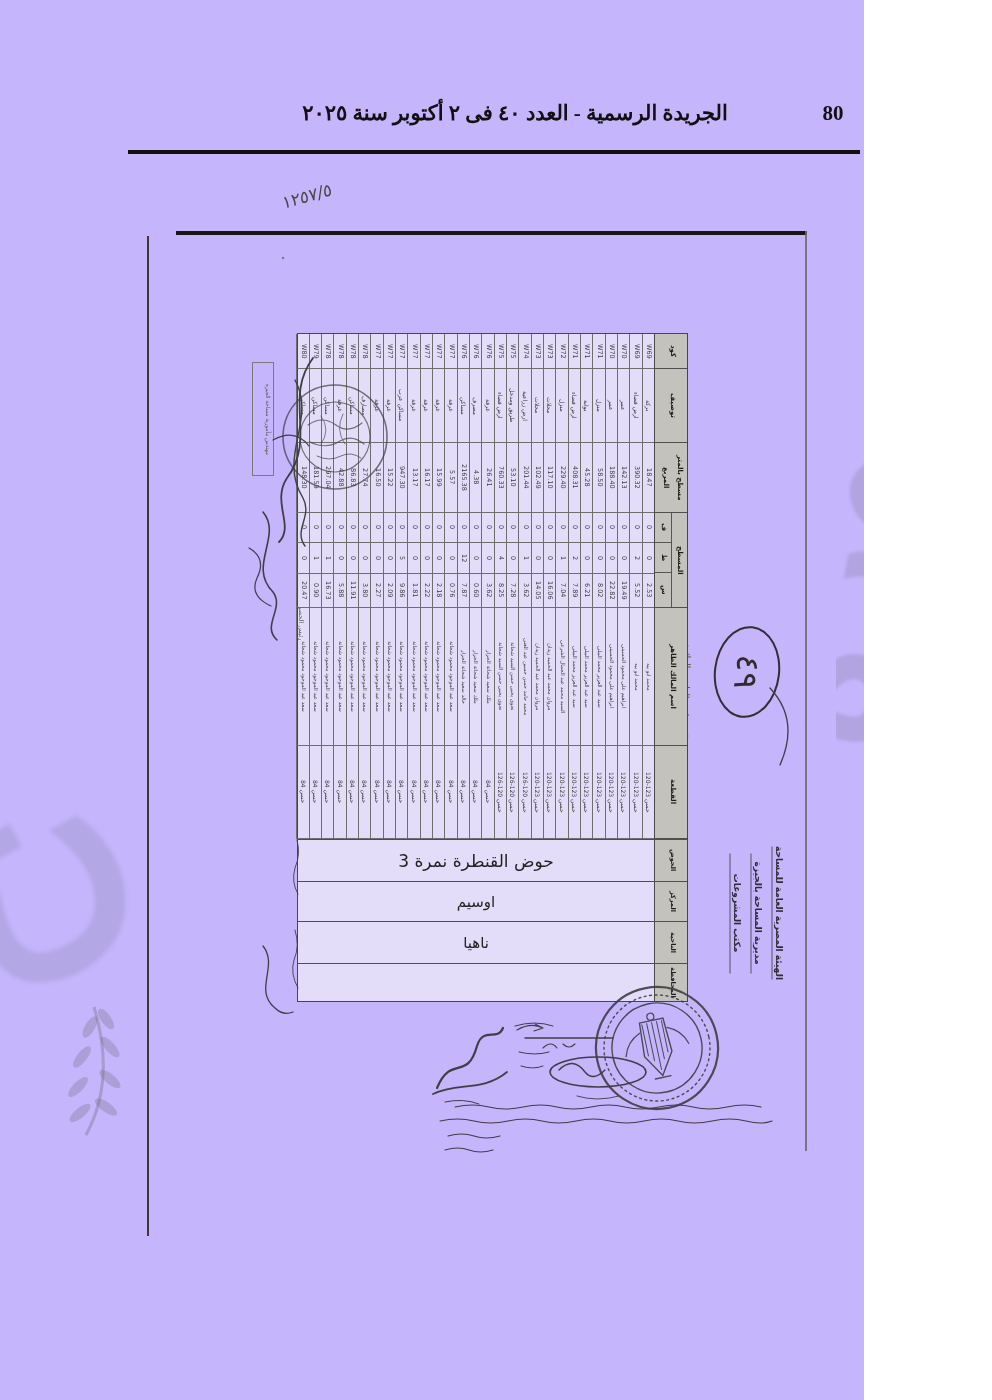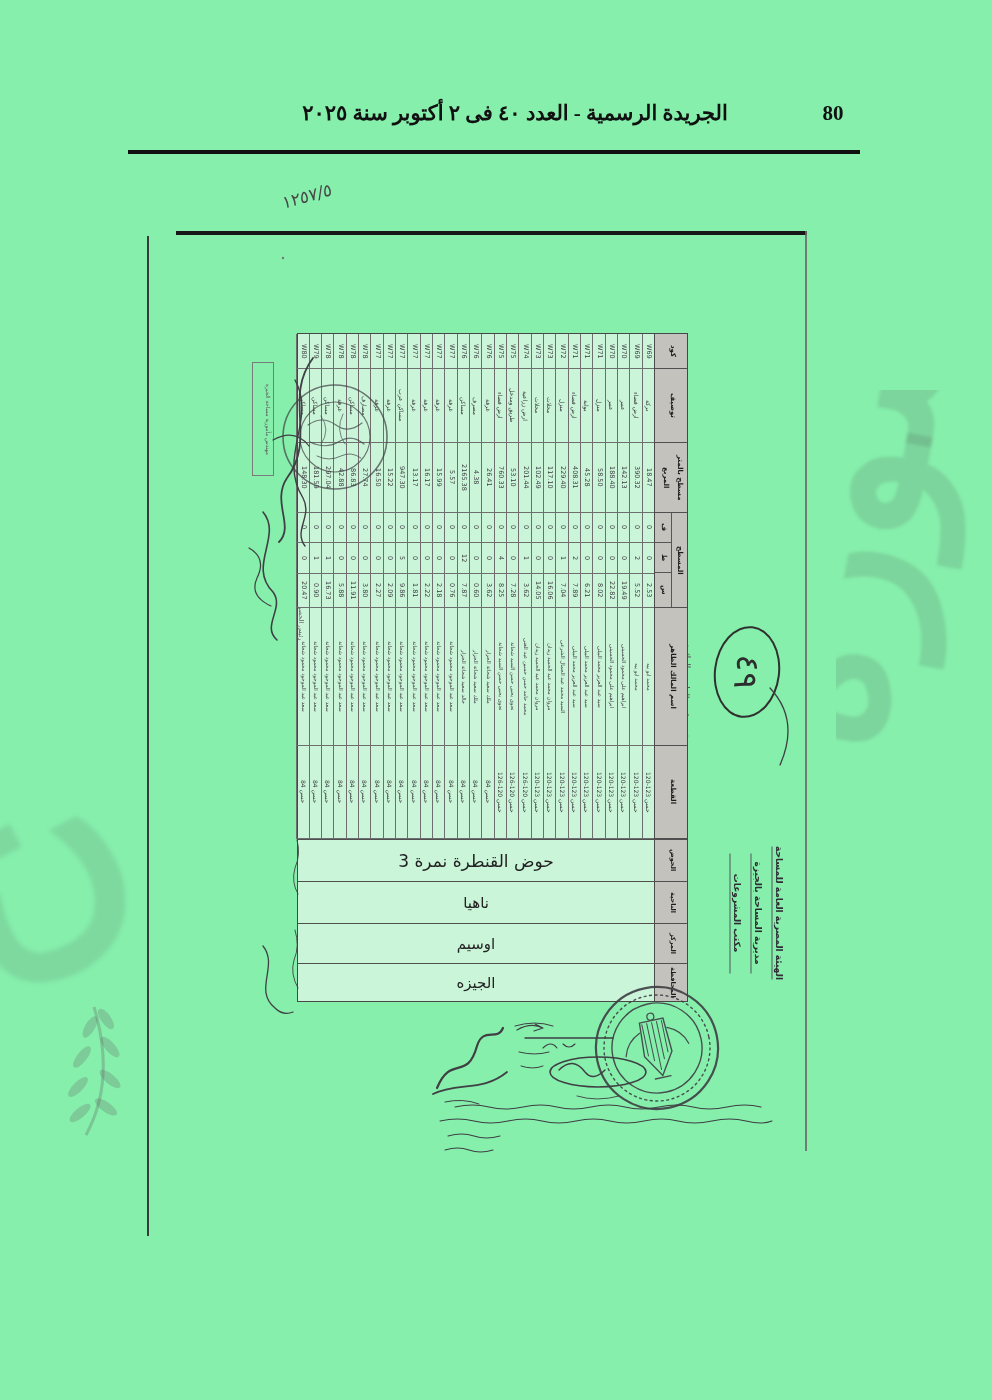--- a/index.html
+++ b/index.html
@@ -1,16 +1,16 @@
 <!DOCTYPE html>
 <html><head>
 <meta charset="utf-8">
 <style>
   html,body{margin:0;padding:0;background:#fff;}
-  .page{position:relative;width:992px;height:1400px;background:#86efac;overflow:hidden;
+  .page{position:relative;width:864px;height:1400px;background:#c4b5fd;overflow:hidden;
         font-family:"DejaVu Sans",sans-serif;}
   
   .gz-title{position:absolute;left:280px;top:101px;width:470px;text-align:center;direction:rtl;
     font-family:"Liberation Serif",serif;font-weight:bold;font-size:21px;color:#111;}
   .gz-num{position:absolute;left:808px;top:101px;width:50px;text-align:center;
     font-family:"Liberation Serif",serif;font-weight:bold;font-size:21px;color:#111;}
   .gz-rule{position:absolute;left:128px;top:150px;width:732px;height:4px;background:#101010;}
   
   .fr-top{position:absolute;left:176px;top:231px;width:631px;height:4px;background:#171717;}
   .fr-right{position:absolute;left:805px;top:231px;width:2px;height:920px;background:#6a6a6a;opacity:.85;}
@@ -422,31 +422,30 @@
           <div class="dc nm" style="height: 31px;">0</div>
           <div class="dc nm" style="height: 34px;">20.47</div>
           <div class="dc ar owner" style="height: 138px;">سعد عبد الموجود محمود شحاتة</div>
           <div class="dc ar" style="height: 93px;">حسن 84</div>
         </div>
       </div>
     <div class="band" style="height:42px">
       <div class="bhd">الحوض</div>
       <div class="bval basin">حوض القنطرة نمرة 3</div>
     </div>
+    <div class="band" style="height:40px">
+      <div class="bhd">المركز</div>
+      <div class="bval plain">اوسيم</div>
+    </div>
     <div class="band" style="height:42px">
       <div class="bhd">الناحية</div>
       <div class="bval plain">ناهيا</div>
     </div>
-    <div class="band" style="height:40px">
-      <div class="bhd">المركز</div>
-      <div class="bval plain">اوسيم</div>
-    </div>
     <div class="band" style="height:38px">
       <div class="bhd">المحافظة</div>
-      <div class="bval plain">الجيزه</div>
     </div>
   </div>
 
   <div class="circ49">
     <span>٤٩</span>
   </div>
 
   <div class="agency">
     <div>الهيئة المصرية العامة للمساحة</div>
     <div>مديرية المساحة بالجيزة</div>

